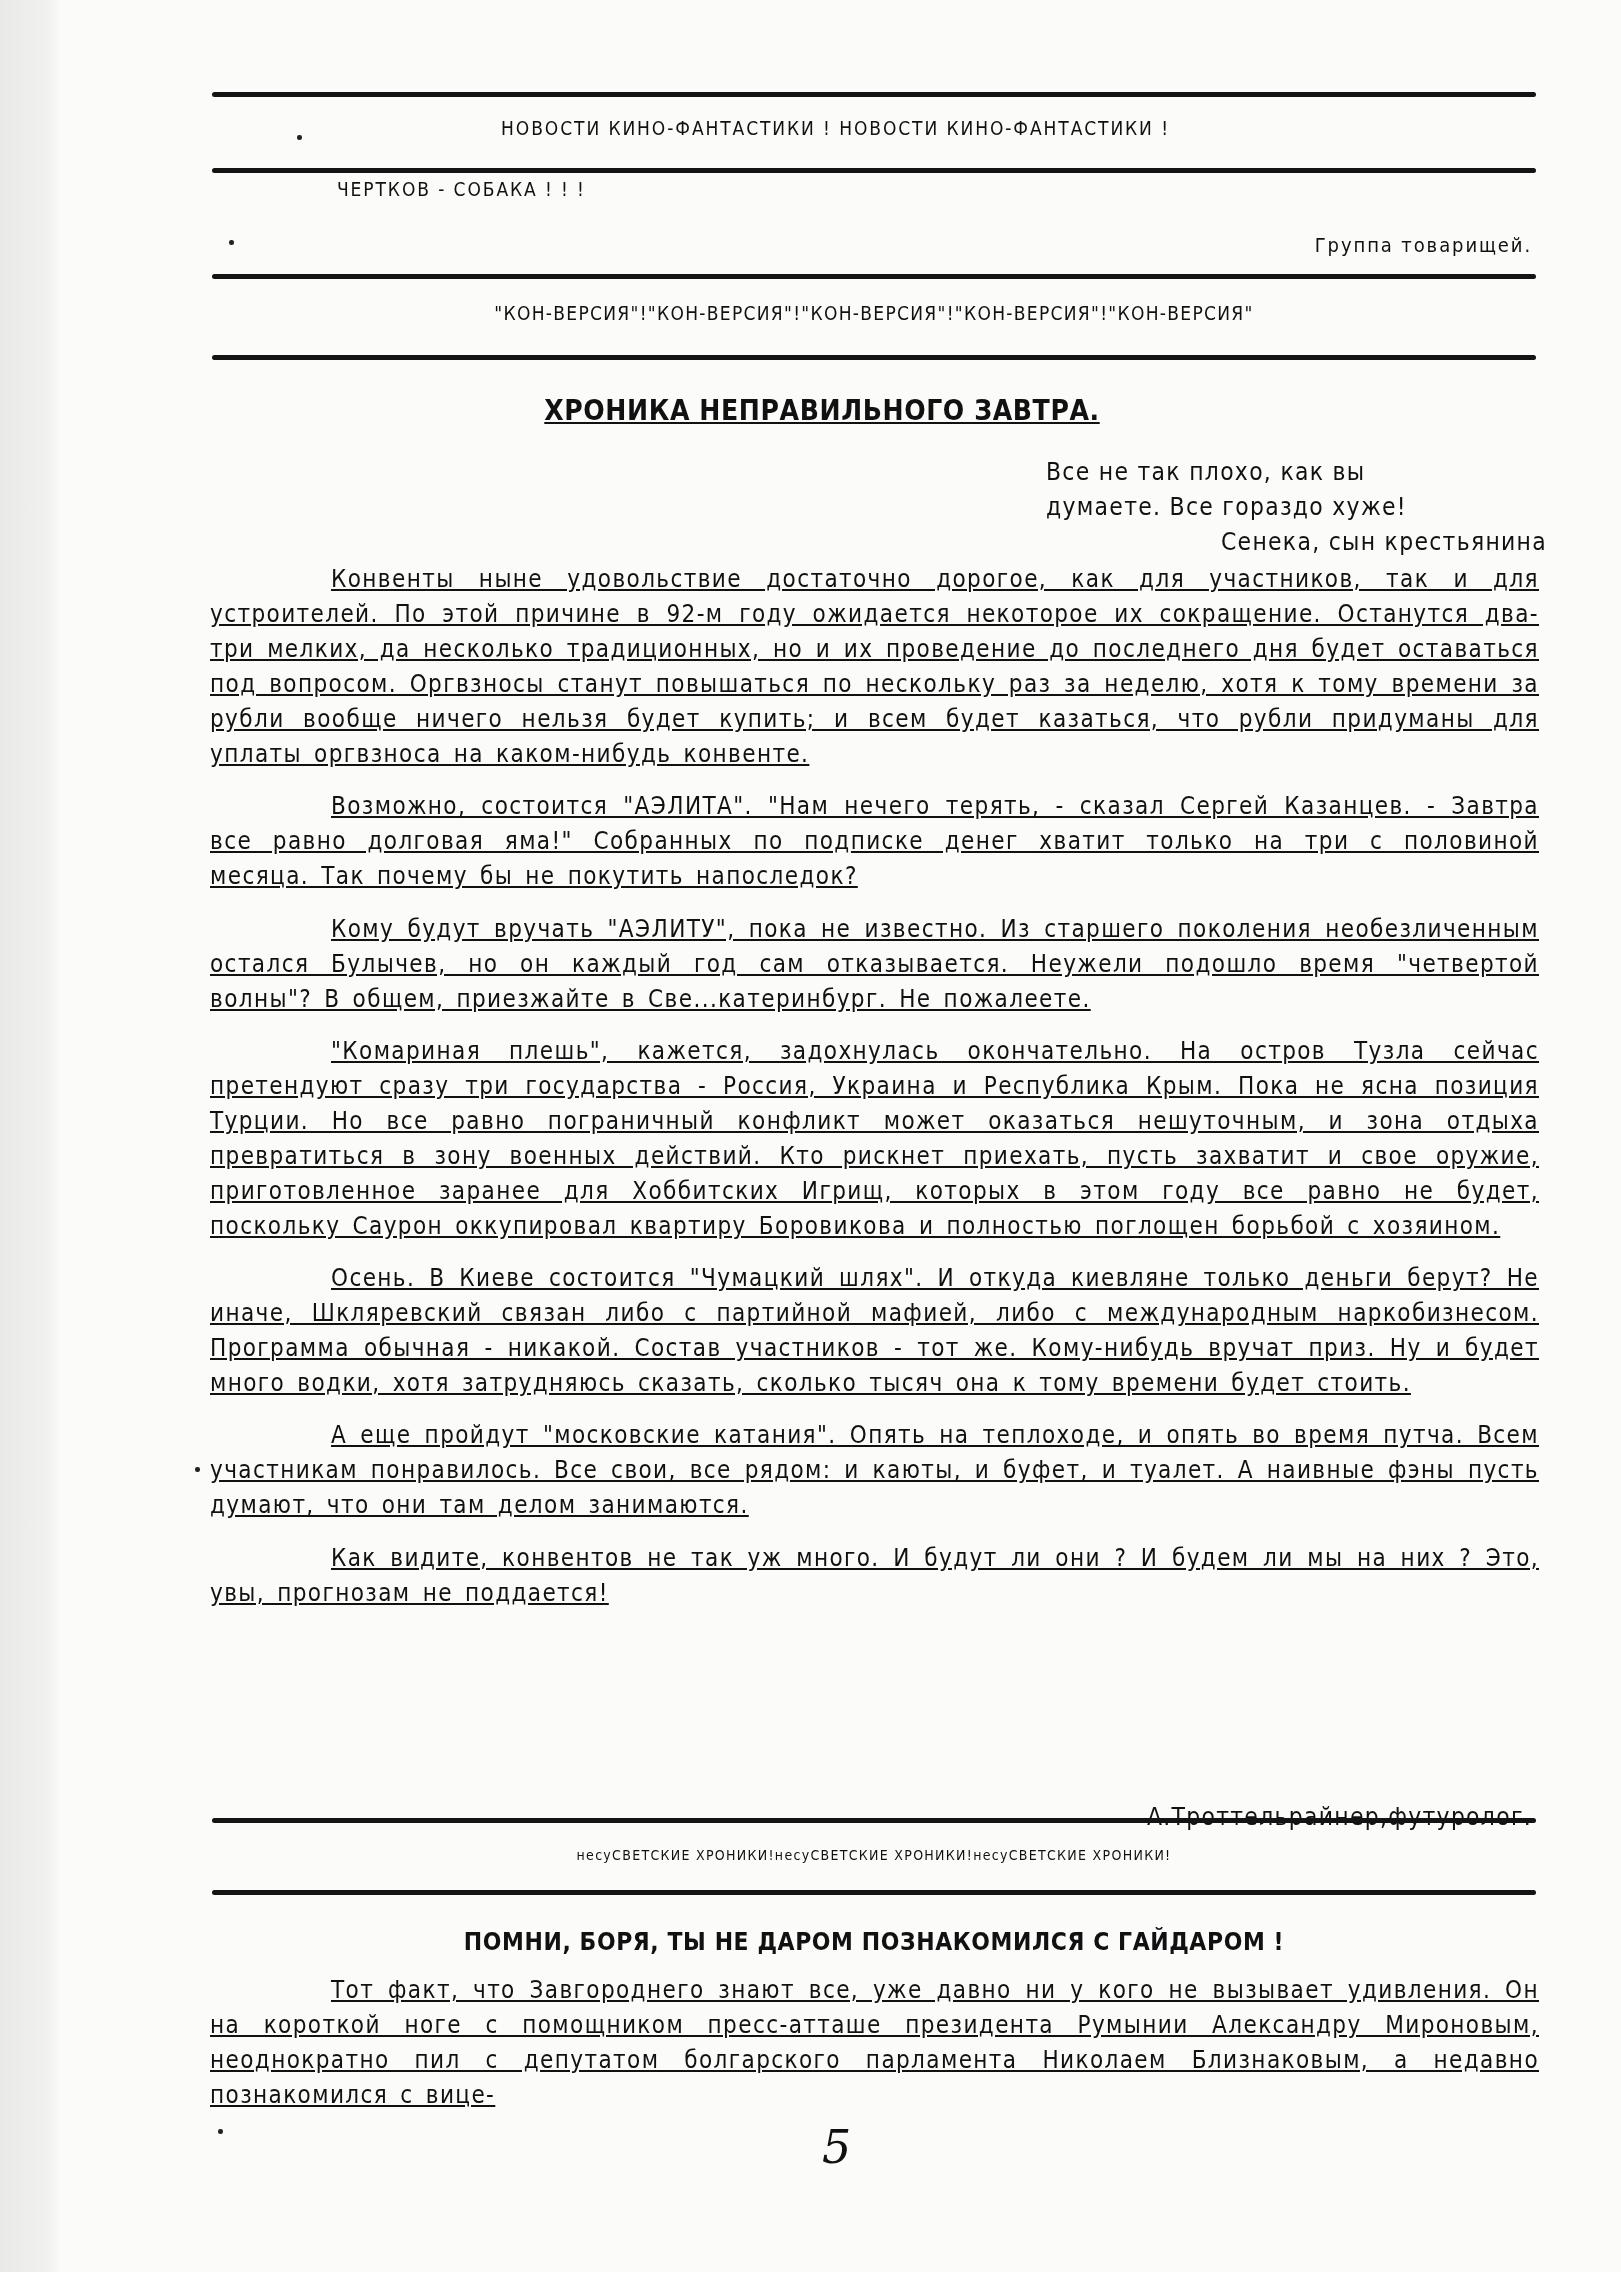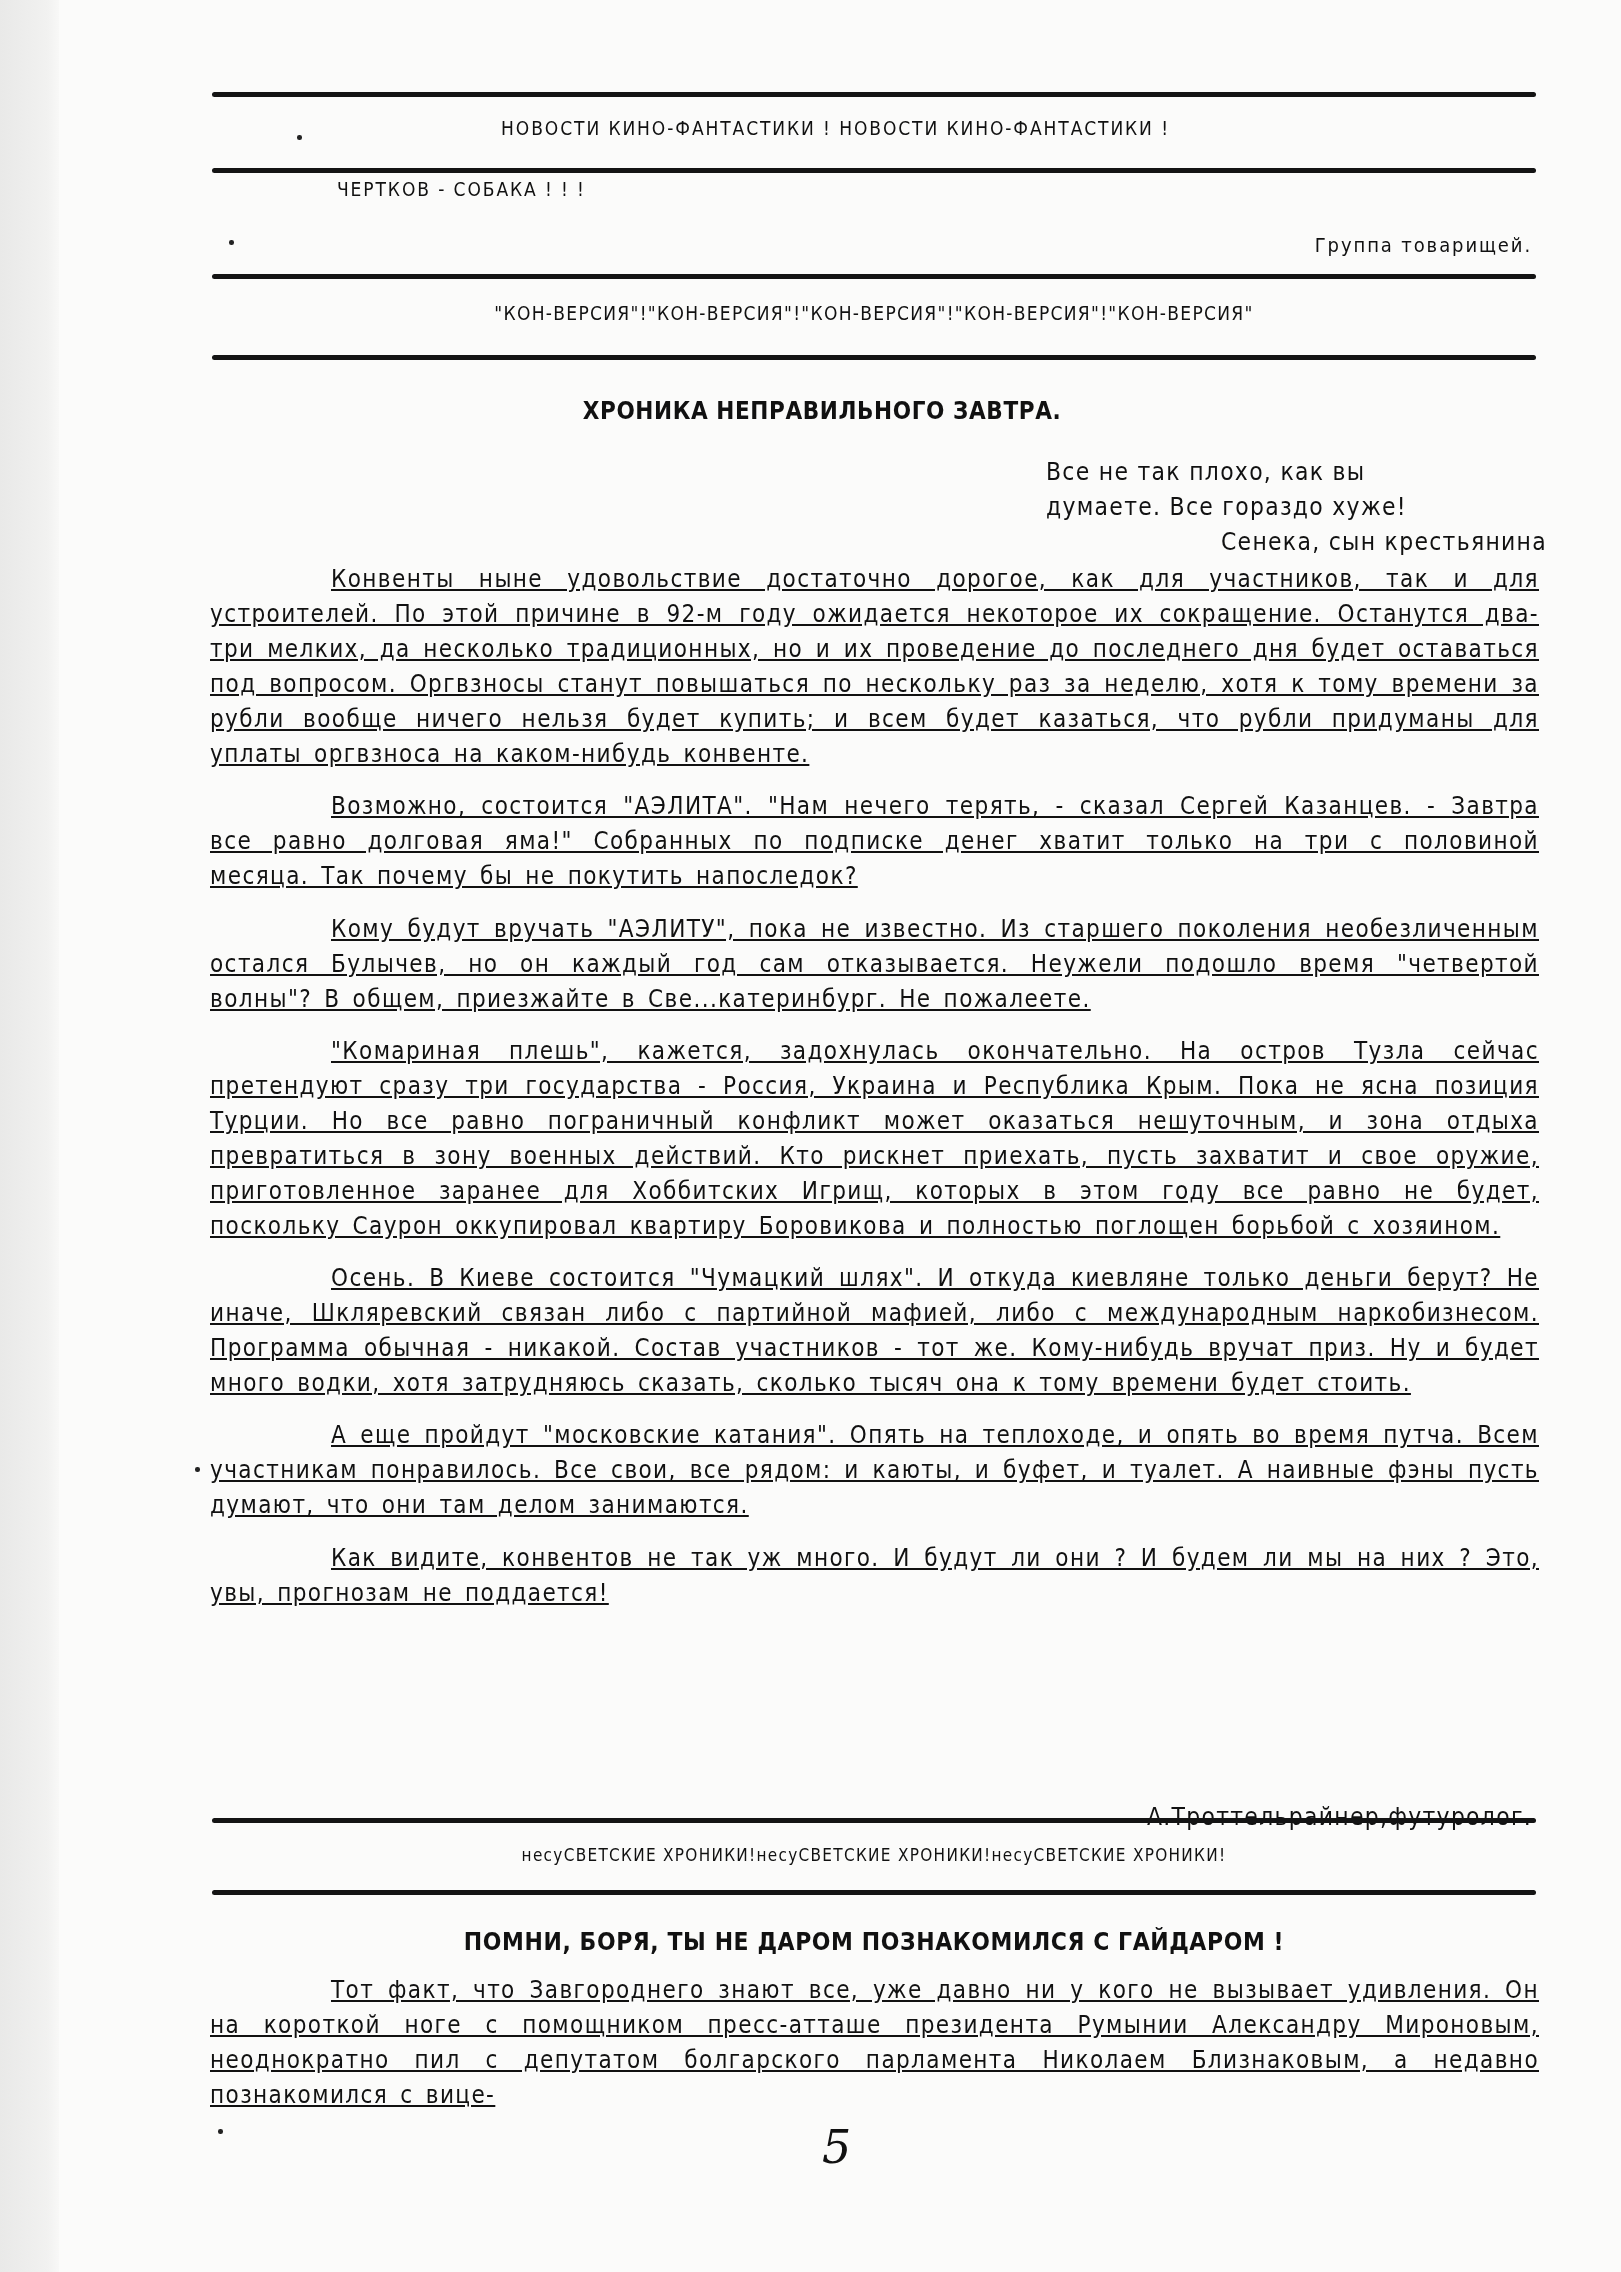--- a/index.html
+++ b/index.html
@@ -65,42 +65,42 @@
 
   <div class="rule" style="top:92px;"></div>
   <div class="banner center" style="top:112px; left:257px; transform:none; font-size:19px; letter-spacing:1.9px; width:1157px;">НОВОСТИ КИНО-ФАНТАСТИКИ ! НОВОСТИ КИНО-ФАНТАСТИКИ !</div>
   <div class="rule" style="top:168px;"></div>
   <div class="banner" style="top:173px; left:337px; transform:none; font-size:19px; letter-spacing:1.9px;">ЧЕРТКОВ - СОБАКА ! ! !</div>
   <div class="note-sig" style="top:228px; font-size:20px; letter-spacing:1.9px;">Группа товарищей.</div>
   <div class="rule" style="top:274px;"></div>
   <div class="banner center" style="top:297px; left:212px; transform:none; font-size:19px; letter-spacing:1.3px; width:1324px;">"КОН-ВЕРСИЯ"!"КОН-ВЕРСИЯ"!"КОН-ВЕРСИЯ"!"КОН-ВЕРСИЯ"!"КОН-ВЕРСИЯ"</div>
   <div class="rule" style="top:355px;"></div>
 
-  <div class="headline" style="top:393px; left:308px; width:1028px; font-size:24px;">ХРОНИКА НЕПРАВИЛЬНОГО ЗАВТРА.</div>
+  <div class="headline" style="top:393px; left:308px; width:1028px; font-size:28px;text-decoration:underline;">ХРОНИКА НЕПРАВИЛЬНОГО ЗАВТРА.</div>
 
   <div class="epigraph" style="top:454px; left:1046px;">
     <div class="line">Все не так плохо, как вы</div>
     <div class="line">думаете. Все гораздо хуже!</div>
     <div class="line author">Сенека, сын крестьянина</div>
   </div>
 
   <div class="article" style="top:562px;">
     <p>Конвенты ныне удовольствие достаточно дорогое, как для участников, так и для устроителей. По этой причине в 92-м году ожидается некоторое их сокращение. Останутся два-три мелких, да несколько традиционных, но и их проведение до последнего дня будет оставаться под вопросом. Оргвзносы станут повышаться по нескольку раз за неделю, хотя к тому времени за рубли вообще ничего нельзя будет купить; и всем будет казаться, что рубли придуманы для уплаты оргвзноса на каком-нибудь конвенте.</p>
     <p>Возможно, состоится "АЭЛИТА". "Нам нечего терять, - сказал Сергей Казанцев. - Завтра все равно долговая яма!" Собранных по подписке денег хватит только на три с половиной месяца. Так почему бы не покутить напоследок?</p>
     <p>Кому будут вручать "АЭЛИТУ", пока не известно. Из старшего поколения необезличенным остался Булычев, но он каждый год сам отказывается. Неужели подошло время "четвертой волны"? В общем, приезжайте в Све...катеринбург. Не пожалеете.</p>
     <p>"Комариная плешь", кажется, задохнулась окончательно. На остров Тузла сейчас претендуют сразу три государства - Россия, Украина и Республика Крым. Пока не ясна позиция Турции. Но все равно пограничный конфликт может оказаться нешуточным, и зона отдыха превратиться в зону военных действий. Кто рискнет приехать, пусть захватит и свое оружие, приготовленное заранее для Хоббитских Игрищ, которых в этом году все равно не будет, поскольку Саурон оккупировал квартиру Боровикова и полностью поглощен борьбой с хозяином.</p>
     <p>Осень. В Киеве состоится "Чумацкий шлях". И откуда киевляне только деньги берут? Не иначе, Шкляревский связан либо с партийной мафией, либо с международным наркобизнесом. Программа обычная - никакой. Состав участников - тот же. Кому-нибудь вручат приз. Ну и будет много водки, хотя затрудняюсь сказать, сколько тысяч она к тому времени будет стоить.</p>
     <p>А еще пройдут "московские катания". Опять на теплоходе, и опять во время путча. Всем участникам понравилось. Все свои, все рядом: и каюты, и буфет, и туалет. А наивные фэны пусть думают, что они там делом занимаются.</p>
     <p>Как видите, конвентов не так уж много. И будут ли они ? И будем ли мы на них ? Это, увы, прогнозам не поддается!</p>
   </div>
 
   <div class="signature" style="top:1753px;margin-top:46px;">А.Троттельрайнер,футуролог.</div>
 
   <div class="rule" style="top:1818px;"></div>
-  <div class="banner center" style="top:1839px; left:212px; transform:none; font-size:17px; letter-spacing:1.3px; width:1324px;">несуСВЕТСКИЕ ХРОНИКИ!несуСВЕТСКИЕ ХРОНИКИ!несуСВЕТСКИЕ ХРОНИКИ!</div>
+  <div class="banner center" style="top:1839px; left:212px; transform:none; font-size:14px; letter-spacing:1.3px; width:1324px;">несуСВЕТСКИЕ ХРОНИКИ!несуСВЕТСКИЕ ХРОНИКИ!несуСВЕТСКИЕ ХРОНИКИ!</div>
   <div class="rule" style="top:1890px;"></div>
 
   <div class="headline" style="top:1924px; left:212px; width:1324px; font-size:24.4px;">ПОМНИ, БОРЯ, ТЫ НЕ ДАРОМ ПОЗНАКОМИЛСЯ С ГАЙДАРОМ !</div>
   <div class="article" style="top:1973px;">
     <p>Тот факт, что Завгороднего знают все, уже давно ни у кого не вызывает удивления. Он на короткой ноге с помощником пресс-атташе президента Румынии Александру Мироновым, неоднократно пил с депутатом болгарского парламента Николаем Близнаковым, а недавно познакомился с вице-</p>
   </div>
 
   <div class="page-number">5</div>
 
   <span class="speck" style="left:297px; top:135px;"></span>

